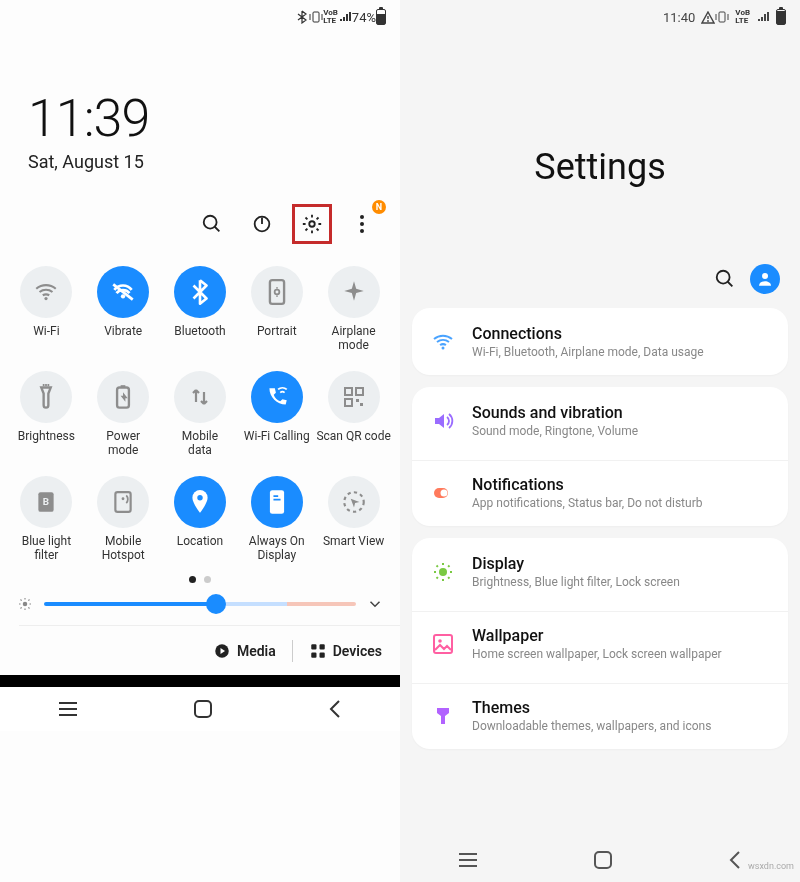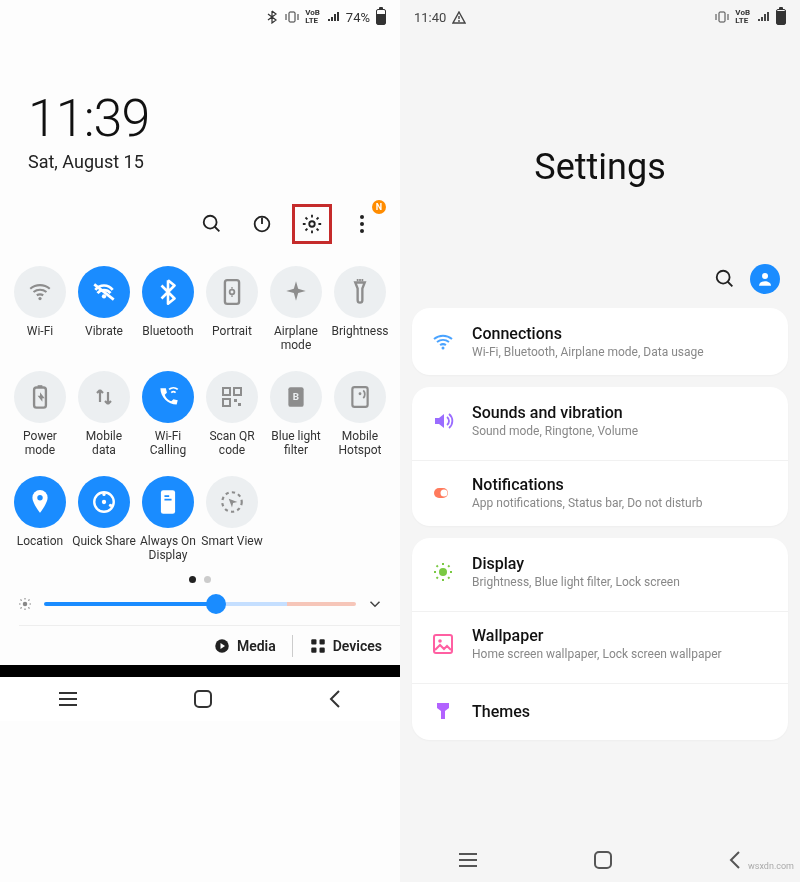--- a/index.html
+++ b/index.html
@@ -25,23 +25,22 @@
 
   
   .status-bar {
     height: 34px;
     display: flex;
     align-items: center;
     justify-content: flex-end;
     padding: 0 14px;
     font-size: 13px;
     color: #333;
-    gap: 6px;
-  }
-  .status-bar.right { justify-content: space-between; }
+  }
+  .status-bar.right { }
   .status-bar .left { display:flex; align-items:center; gap:6px; color:#444;}
   .status-bar .right-icons { display:flex; align-items:center; gap:6px; }
   .statusicon { width:14px; height:14px; display:flex; align-items:center; justify-content:center;}
   .battery { width:10px; height:16px; border:1px solid #333; border-radius:2px; position:relative; }
   .battery::after { content:''; position:absolute; top:-3px; left:2px; width:4px; height:2px; background:#333; border-radius:1px 1px 0 0;}
   .battery .fill { position:absolute; bottom:0; left:0; right:0; height:70%; background:#333;}
   .phone-right .battery .fill { height:90%; }
 
   
   .clock-area { padding: 54px 28px 8px 28px; }
@@ -62,21 +61,21 @@
     color:#222;
     cursor:pointer;
   }
   .action-btn.boxed { border:3px solid #c52b2b; padding:2px; }
   .action-btn .dot-badge { position:absolute; width:14px; height:14px; background:#ff8c00; border-radius:50%; top:-4px; right:-4px; display:flex; align-items:center;justify-content:center; font-size:9px; color:#fff; font-weight:bold;}
   .action-btn.more { position:relative; }
 
   
   .qs-grid {
     display:grid;
-    grid-template-columns: repeat(6, 1fr);
+    grid-template-columns: repeat(5, 1fr);
     padding: 10px 8px 0 8px;
     row-gap: 18px;
   }
   .qs-tile {
     display:flex;
     flex-direction:column;
     align-items:center;
     gap:6px;
   }
   .qs-circle {
@@ -107,21 +106,21 @@
   }
   .brightness .thumb {
     position:absolute; left:55%; top:50%; transform:translate(-50%,-50%);
     width:20px; height:20px; border-radius:50%; background:#1a8cff;
   }
   .brightness .chev { color:#444; }
 
   
   .md-row {
     display:flex; justify-content:flex-end; align-items:center;
-    height:40px; gap:16px; padding: 0 18px;
+    height:50px; gap:16px; padding: 0 18px;
     border-top: 1px solid #eee; margin-top:10px;margin-left:19px;
   }
   .md-item { display:flex; align-items:center; gap:6px; font-size:14px; color:#222; font-weight:600;}
   .md-div { width:1px; height:22px; background:#ccc;}
 
   .nav-bar {
     height:44px; background:#fff; display:flex; align-items:center; justify-content:space-around;
     border-top:1px solid #eee;
   }
   .phone-left .nav-bar { border-top:none; }
@@ -371,33 +370,20 @@
       <div class="qs-tile">
     <div class="qs-circle active">
       <span>
             <svg width="22" height="26" viewBox="0 0 18 24">
               <path d="M9 1a7 7 0 0 1 7 7c0 5-7 14-7 14S2 13 2 8a7 7 0 0 1 7-7z" fill="#fff"></path>
               <circle cx="9" cy="8" r="2.5" fill="#1a8cff"></circle>
             </svg>
           </span>
     </div>
     <div class="qs-label">Location</div>
-  </div>
-      <div class="qs-tile">
-    <div class="qs-circle active">
-      <span>
-            <svg width="26" height="26" viewBox="0 0 24 24">
-              <circle cx="12" cy="12" r="9" fill="none" stroke="#fff" stroke-width="2.2"></circle>
-              <circle cx="12" cy="12" r="2" fill="#fff"></circle>
-              <circle cx="12" cy="5" r="1.5" fill="#fff"></circle>
-              <circle cx="18" cy="15" r="1.5" fill="#fff"></circle>
-            </svg>
-          </span>
-    </div>
-    <div class="qs-label">Quick Share</div>
   </div>
       <div class="qs-tile">
     <div class="qs-circle active">
       <span>
             <svg width="20" height="26" viewBox="0 0 16 22">
               <rect x="2" y="1" width="12" height="20" rx="2" fill="#fff"></rect>
               <path d="M5 6h4M5 9h6" stroke="#1a8cff" stroke-width="1.6"></path>
             </svg>
           </span>
     </div>
@@ -603,20 +589,21 @@
       </div>
         </div>
         <div class="row">
       <div class="icon">
             <svg width="22" height="22" viewBox="0 0 22 22">
               <path d="M5 3h12v5l-4 3v8H9v-8L5 8z" fill="#b262ff"></path>
             </svg>
           </div>
       <div class="txt">
         <div class="title">Themes</div>
+        <div class="sub">Downloadable themes, wallpapers, and icons</div>
       </div>
         </div>
       </div>
     </div>
 
   <div class="nav-bar">
     <span class="nav-btn">
         <svg width="22" height="18" viewBox="0 0 22 18">
           <path d="M2 9h18M2 3h18M2 15h18" stroke="#555" stroke-width="2"></path>
         </svg>

